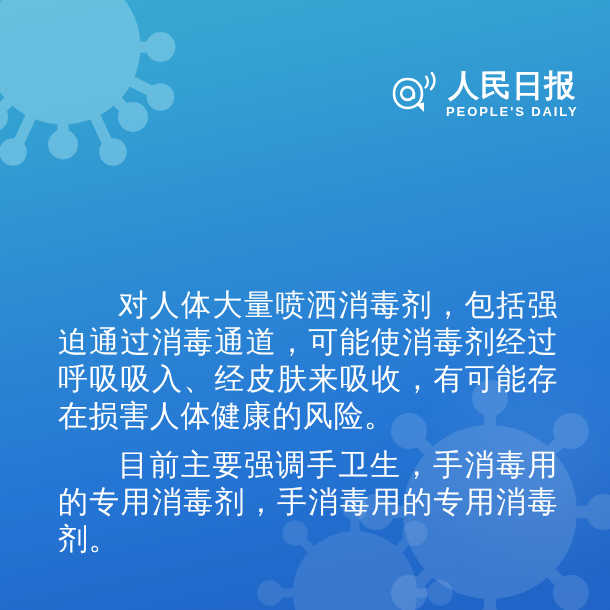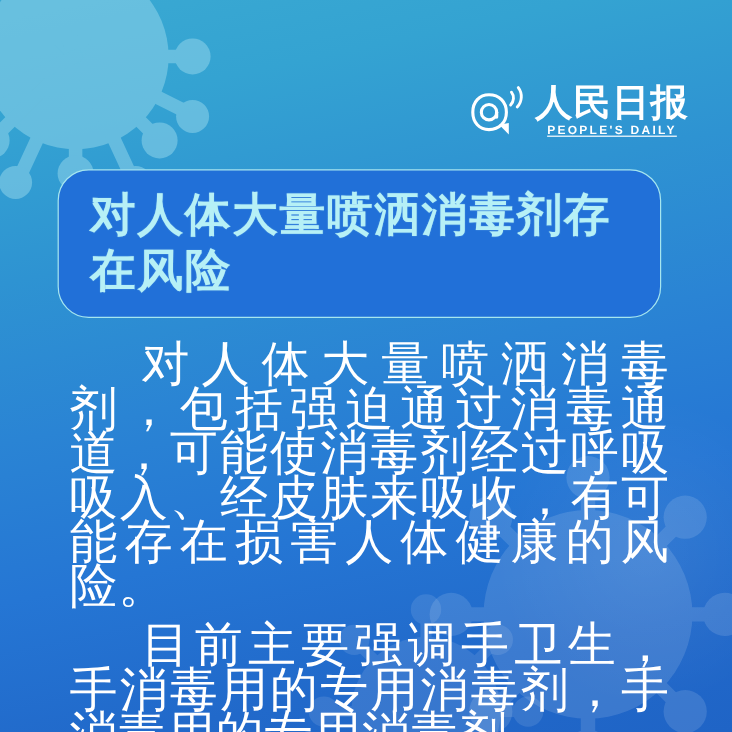--- a/index.html
+++ b/index.html
@@ -82,26 +82,25 @@
     color: #ffffff;
     font-size: 31px;
     font-weight: bold;
     line-height: 1.02;
     letter-spacing: 1px;
     font-family: "Liberation Sans", "DejaVu Sans", sans-serif;
     white-space: nowrap;
   }
   #logo-en {
     color: #ffffff;
-    font-size: 10px;
+    font-size: 13px;
     font-weight: bold;
     letter-spacing: 1.9px;
     margin-top: 2px;
     white-space: nowrap;
-    text-decoration: underline;
   }
 
   
   #title-panel {
     position: absolute;
     left: 48px;
     top: 141px;
     width: 503px;
     height: 124px;
     box-sizing: border-box;
@@ -124,21 +123,21 @@
 
   
   #body-copy {
     position: absolute;
     left: 58px;
     top: 286px;
     width: 500px;
   }
   .para {
     color: #ffffff;
-    font-size: 40px;
+    font-size: 30px;
     line-height: 37px;
     letter-spacing: 0.6px;
     text-indent: 60px;
     margin: 0 0 12px 0;
     text-align: justify;
     text-align-last: left;
     font-family: "Liberation Sans", "DejaVu Sans", sans-serif;
   }
 </style>
 </head>
@@ -250,22 +249,19 @@
         <path d="M33.5 19.5 C36.4 16.6 36.7 12.0 34.2 8.8"></path>
         <path d="M39.0 21.2 C43.2 16.8 43.6 9.8 39.9 5.0"></path>
       </g>
     </svg>
     <div id="logo-words">
       <div id="logo-cn">人民日报</div>
       <div id="logo-en">PEOPLE'S DAILY</div>
     </div>
   </div>
 
-  <div id="title-panel">
-    <div id="title-text">对人体大量喷洒消毒剂存在风险</div>
-  </div>
 
   <div id="body-copy">
     <p class="para">对人体大量喷洒消毒剂，包括强迫通过消毒通道，可能使消毒剂经过呼吸吸入、经皮肤来吸收，有可能存在损害人体健康的风险。</p>
     <p class="para">目前主要强调手卫生，手消毒用的专用消毒剂，手消毒用的专用消毒剂。</p>
   </div>
 
 </div>
 
 </body></html>

